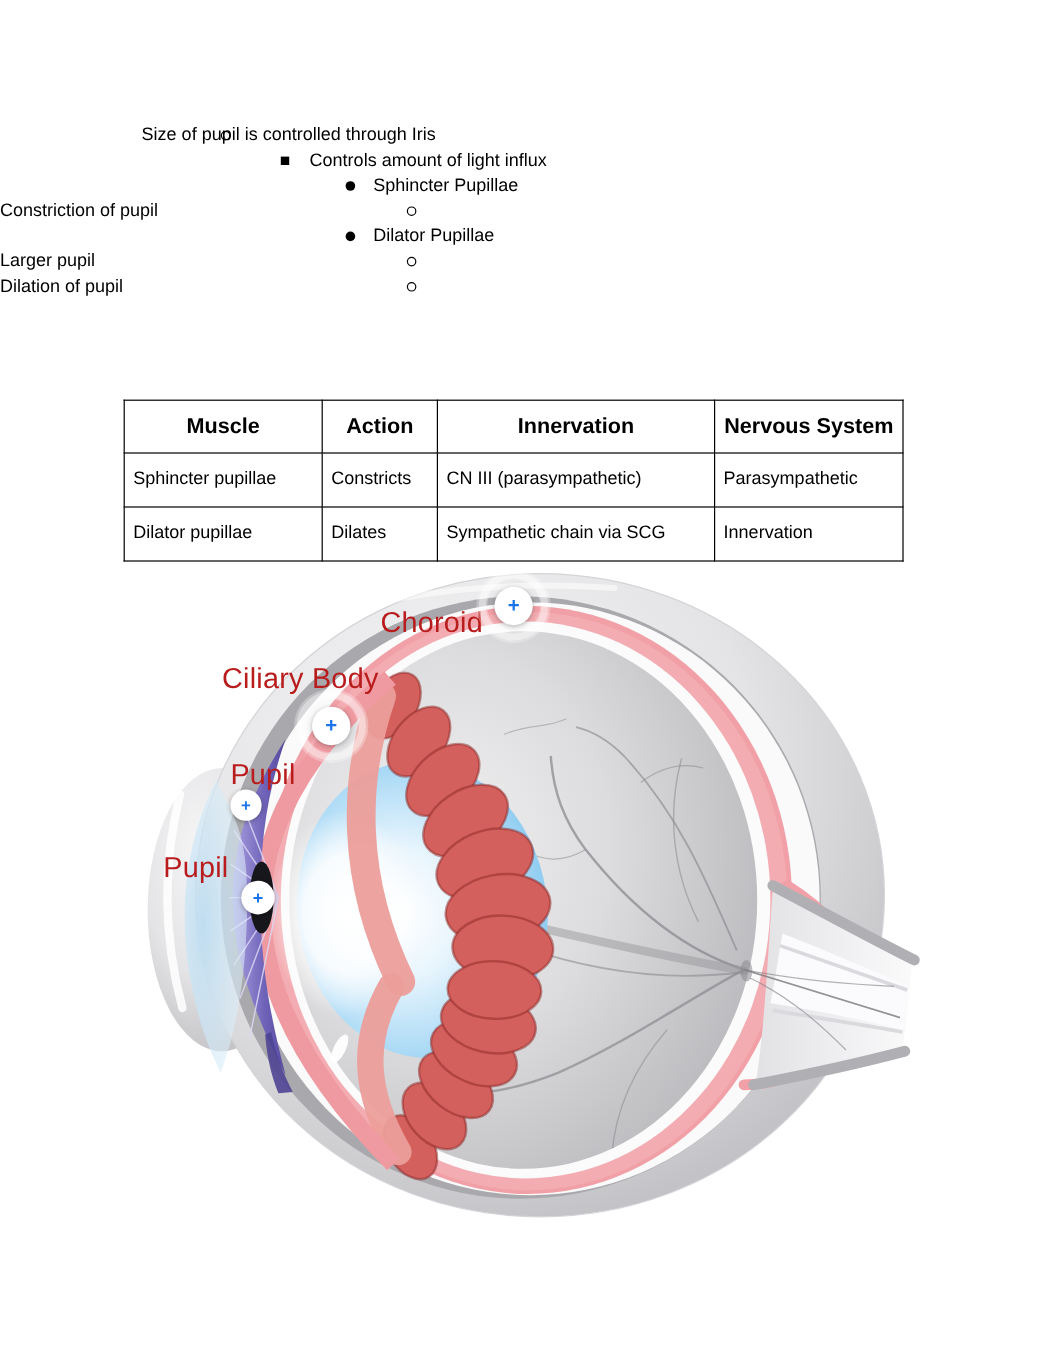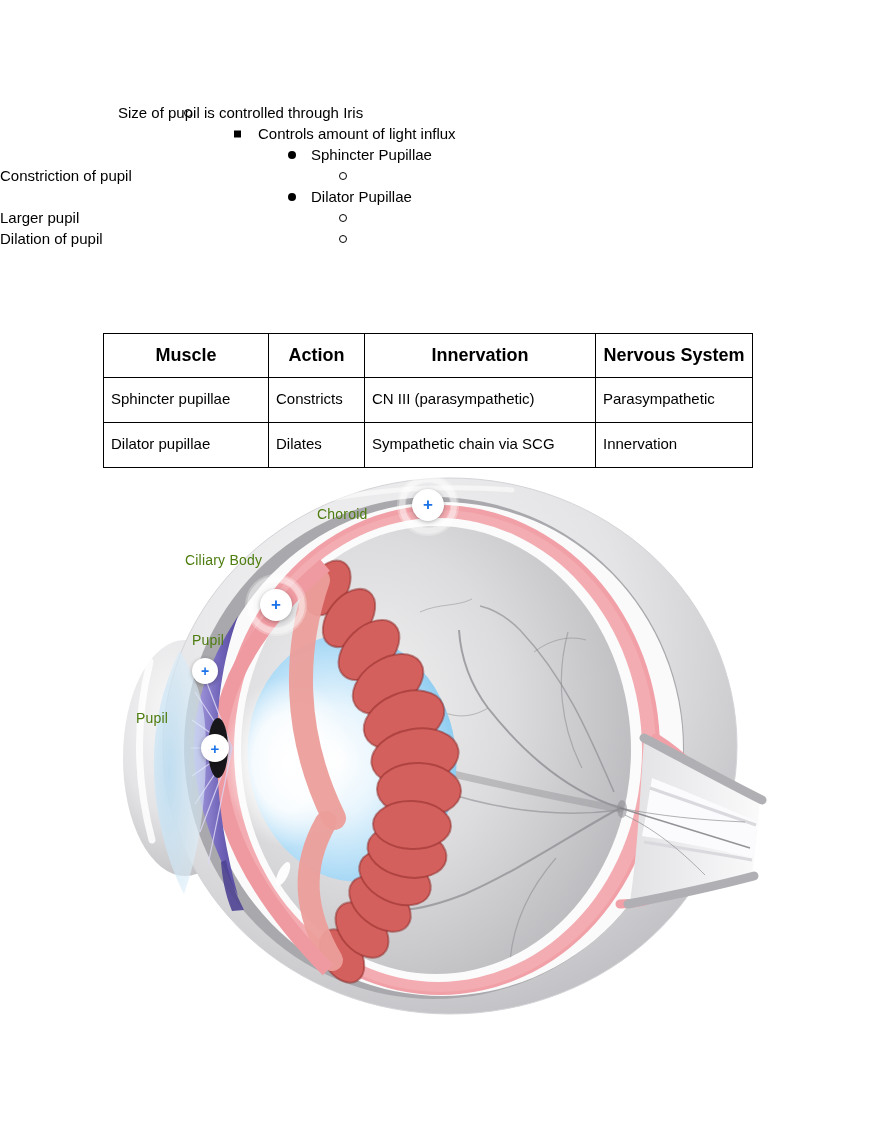--- a/index.html
+++ b/index.html
@@ -17,21 +17,21 @@
   .b-square{width:7px;height:7px;background:#000;}
   .b-disc{width:8px;height:8px;background:#000;border-radius:50%;}
   
   table.muscle{position:absolute;left:103px;top:333px;width:649px;border-collapse:collapse;table-layout:fixed;}
   table.muscle th,table.muscle td{border:1.5px solid #000;font-size:15px;overflow:hidden;}
   table.muscle th{height:41px;font-weight:bold;text-align:center;vertical-align:middle;font-size:18px;}
   table.muscle td{height:40px;text-align:left;vertical-align:middle;padding:0 0 4px 7px;}
   
   .diagram{position:absolute;left:120px;top:470px;width:650px;height:560px;}
   .diagram svg{position:absolute;left:0;top:0;}
-  .eye-label{position:absolute;font-size:14px;color:#4d7c0f;letter-spacing:.2px;}
+  .eye-label{position:absolute;font-size:24px;color:#b91c1c;letter-spacing:.2px;}
   .halo{position:absolute;width:46px;height:46px;border:6px solid rgba(255,255,255,.55);
         border-radius:50%;box-shadow:0 0 0 2px rgba(255,255,255,.28), inset 0 0 0 1px rgba(255,255,255,.3);}
   .plus-btn{position:absolute;background:#fff;border-radius:50%;
         box-shadow:0 1px 4px rgba(0,0,0,.3);display:flex;align-items:center;justify-content:center;
         color:#1a73e8;font-weight:bold;cursor:pointer;}
   .btn-32{width:32px;height:32px;font-size:17px;}
   .btn-28{width:28px;height:28px;font-size:15px;}
   .btn-26{width:26px;height:26px;font-size:14px;}
 </style>
 </head>

